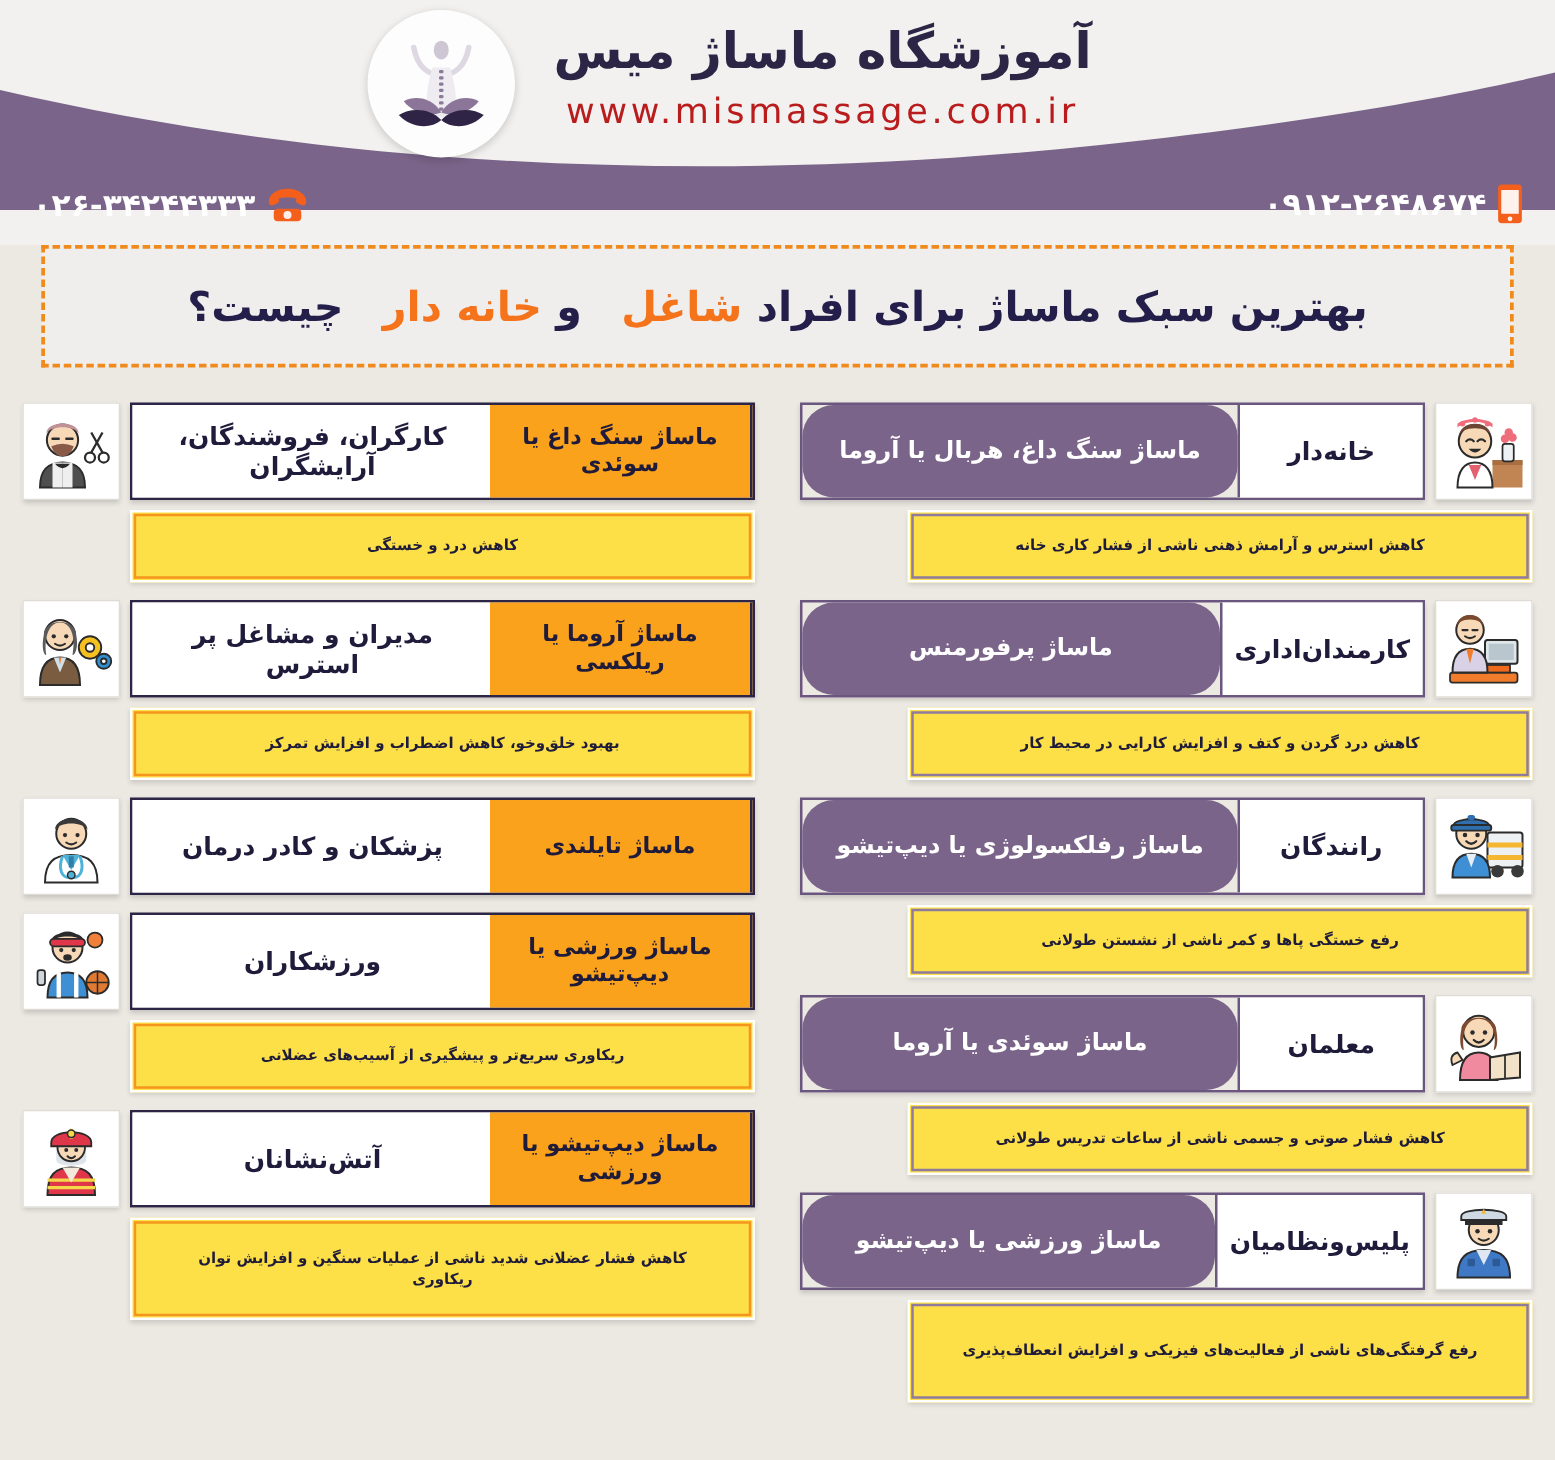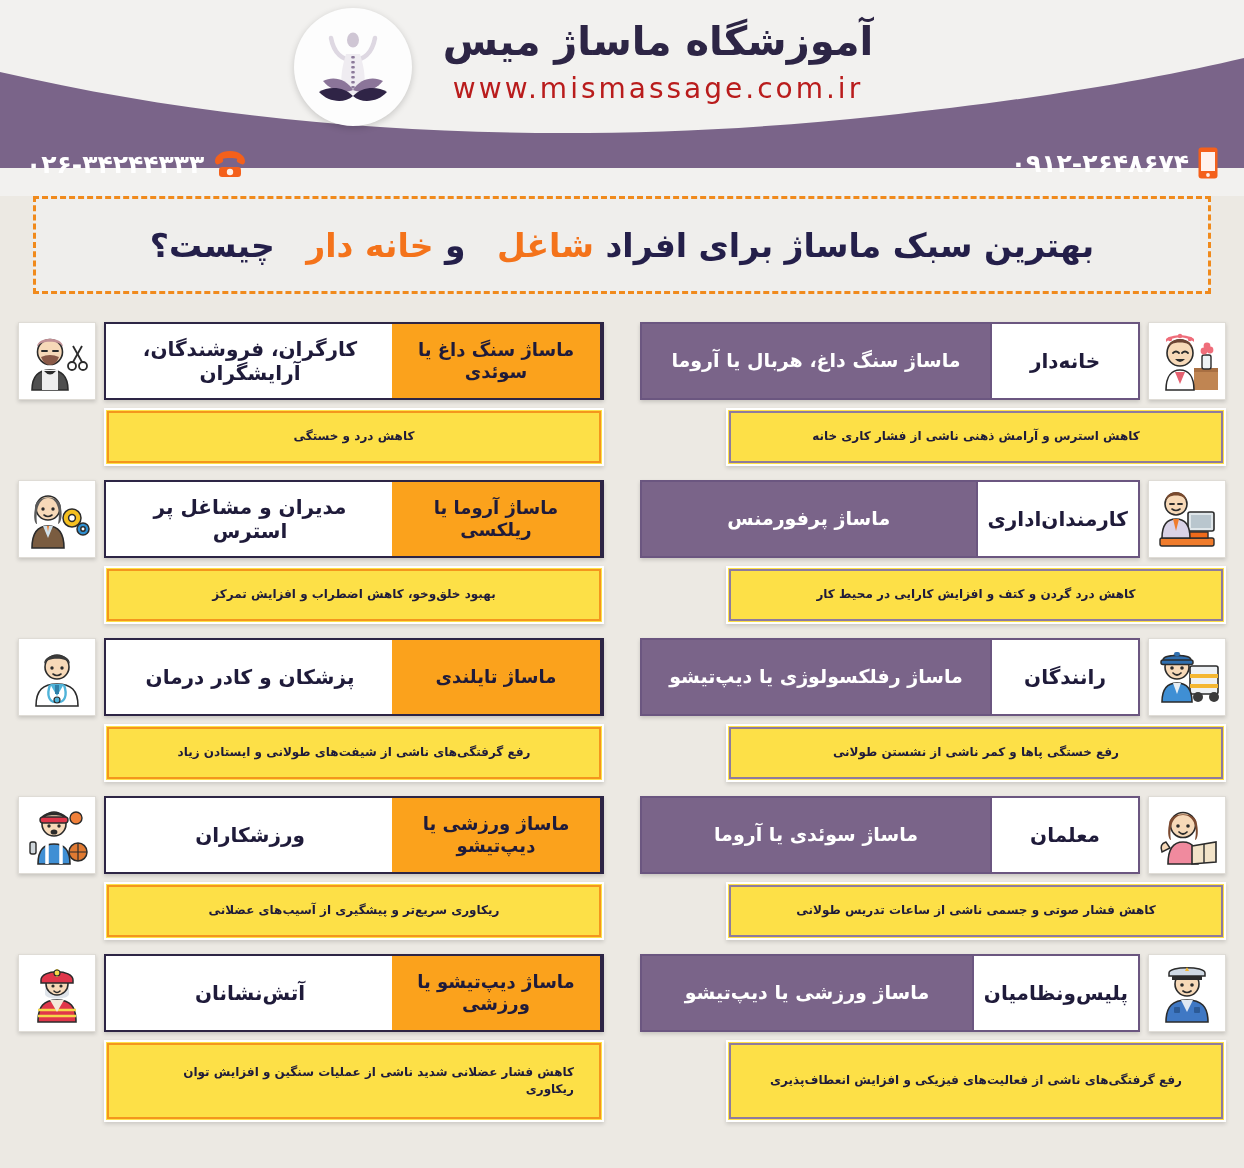--- a/index.html
+++ b/index.html
@@ -187,21 +187,21 @@
     font-size: 19px;
     font-weight: bold;
     color: #ffffff;
     text-align: center;
     line-height: 1.25;
   }
 
   
   .col-right .headbar { border: 2px solid #6b5680; }
   .col-right .group-cell { flex: 0 0 148px; border-left: 2px solid #6b5680; }
-  .col-right .style-cell { background: #7a6489; }
+  .col-right .style-cell { background: #7a6489; border-radius: 25px; }
   .col-right .benefit {
     border: 2px solid #ffffff;
     outline: 2px solid #8e7b9e;
     outline-offset: -5px;
   }
 
   
   .col-left .headbar { border: 2px solid #2d2545; }
   .col-left .group-cell { flex: 1 1 auto; padding-left: 12px; }
   .col-left .style-cell {
@@ -227,21 +227,21 @@
     justify-content: center;
     text-align: center;
     padding: 9px 28px;
     font-size: 12px;
     font-weight: bold;
     color: #1f1b3a;
     line-height: 1.45;
     box-shadow: 0 2px 4px rgba(0,0,0,.14);
   }
   .col-left .benefit { margin-left: 86px; margin-right: 0; }
-  .benefit.two-line { min-height: 82px; text-align: right; }
+  .benefit.two-line { min-height: 82px; }
 </style>
 </head>
 <body>
 
 <div class="header">
   <svg class="header-wave" viewBox="0 0 1244 168" preserveAspectRatio="none">
     <rect x="0" y="0" width="1244" height="168" fill="#f2f1ef"></rect>
     <path d="M0,72 C260,132 560,150 880,116 C1040,99 1160,78 1244,58 L1244,168 L0,168 Z" fill="#7a6489"></path>
   </svg>
 
@@ -508,21 +508,20 @@
             </g>
             <circle cx="33" cy="56" r="3" fill="#4fb3d9" stroke="#2b2b2b" stroke-width="1.2"></circle>
             <circle cx="33" cy="23" r="12" fill="#f7d9b8" stroke="#2b2b2b" stroke-width="1.6"></circle>
             <path d="M20,20 C20,8 46,8 46,20 C43,13 23,13 20,20 Z" fill="#3a3a3a"></path>
             <circle cx="28" cy="24" r="1.7" fill="#2b2b2b"></circle>
               <circle cx="38" cy="24" r="1.7" fill="#2b2b2b"></circle>
             <path d="M29,30 q4,3 8,0" stroke="#2b2b2b" stroke-width="1.6" fill="none" stroke-linecap="round"></path>
           </svg>
         </div>
       </div>
-      <div class="benefit">رفع گرفتگی‌های ناشی از شیفت‌های طولانی و ایستادن زیاد</div>
     </div>
 
     <div class="row">
       <div class="row-top">
         <div class="headbar">
           <div class="style-cell">ماساژ ورزشی یا دیپ‌تیشو</div>
           <div class="group-cell">ورزشکاران</div>
         </div>
         <div class="icon-card">
           <svg width="66" height="66" viewBox="0 0 66 66">

